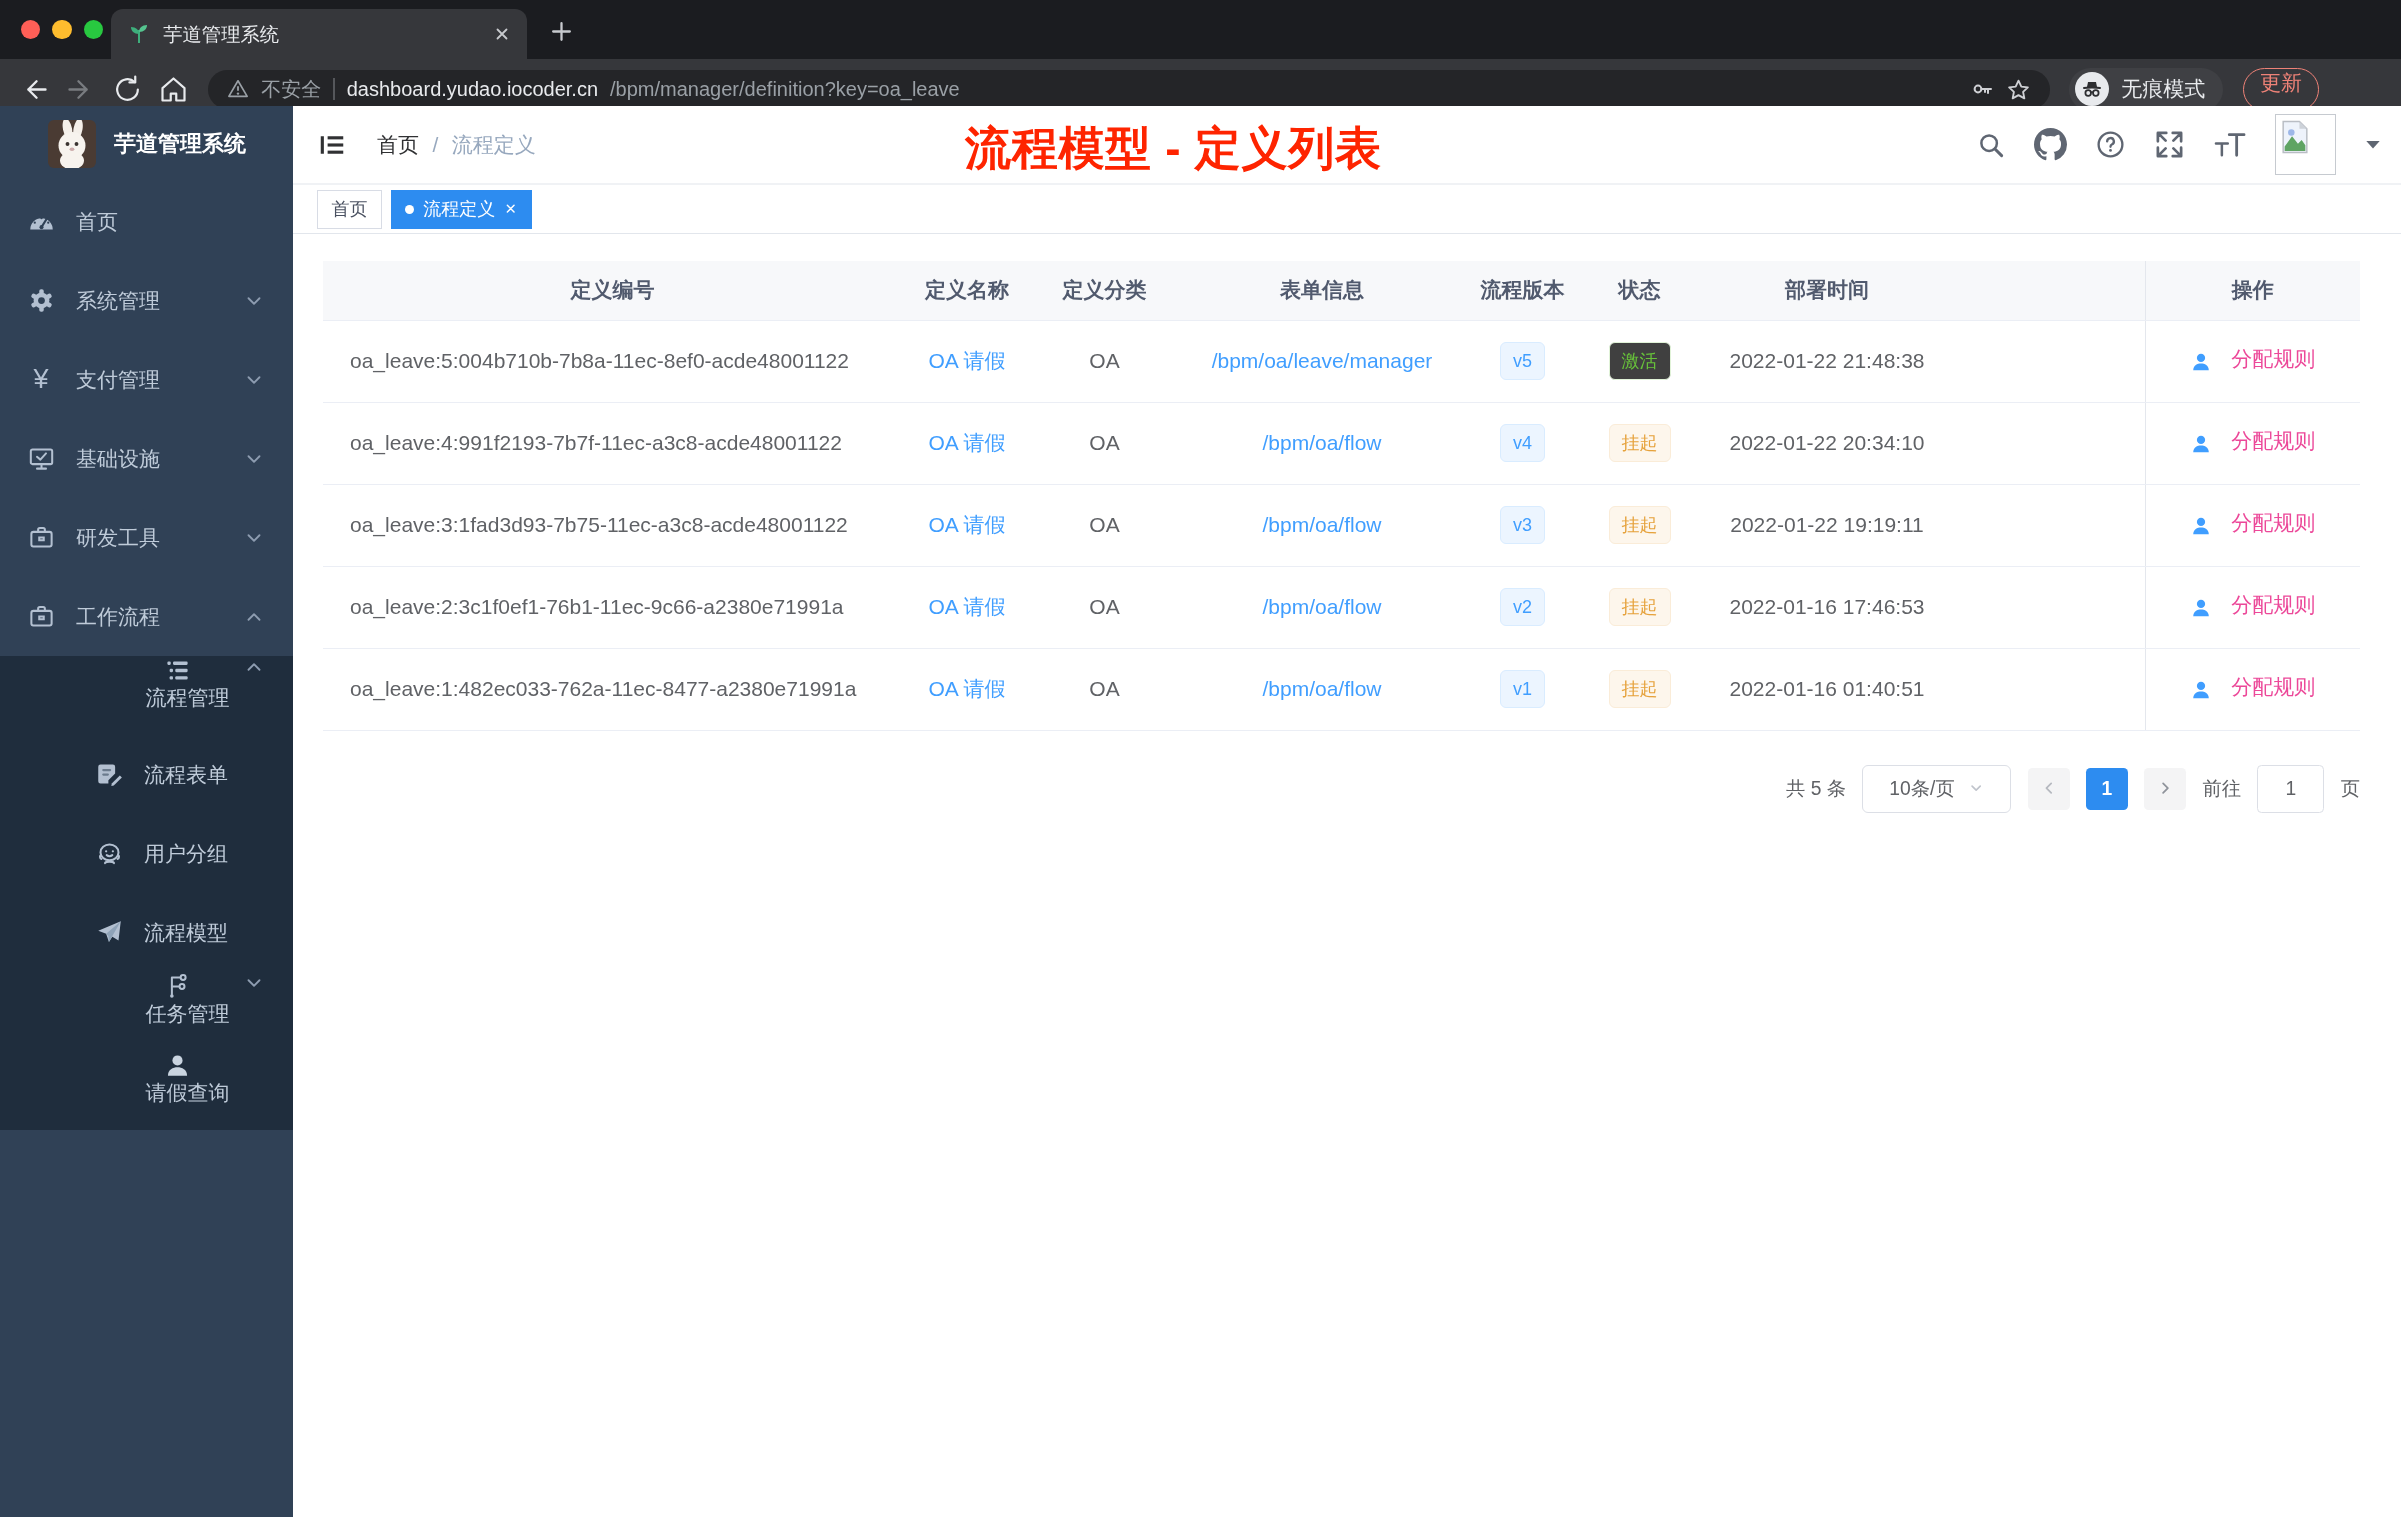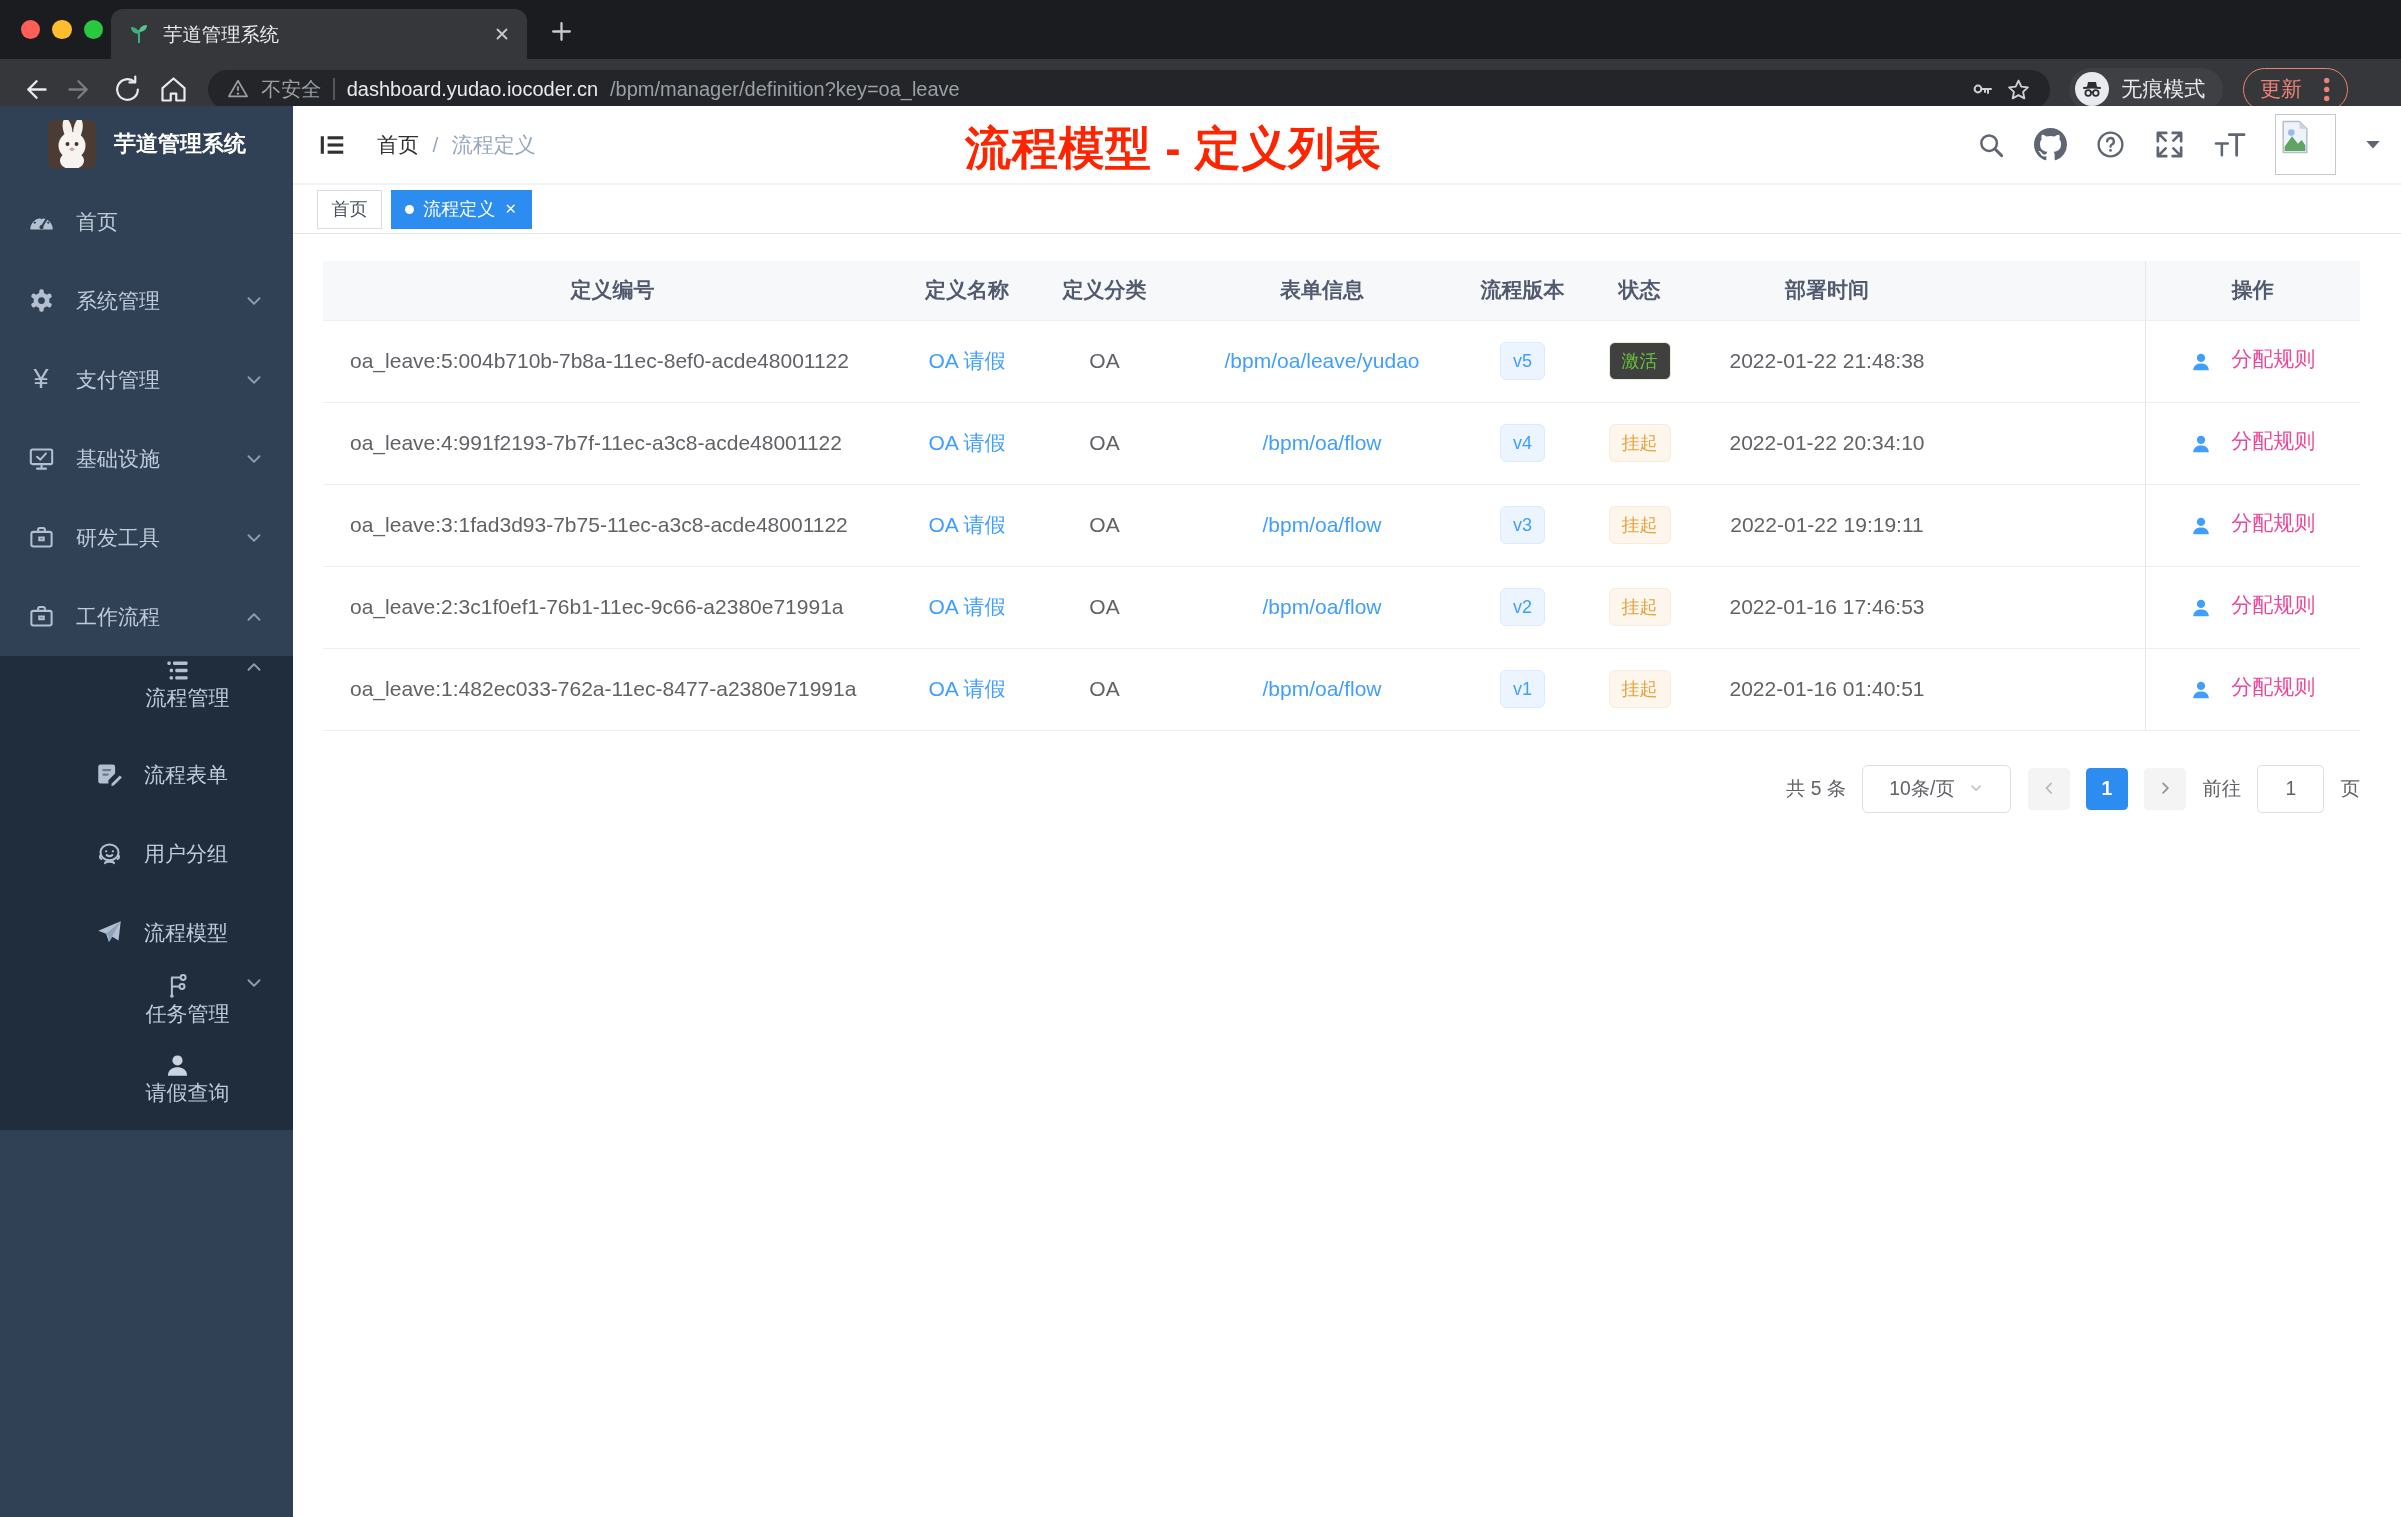--- a/index.html
+++ b/index.html
@@ -25,21 +25,21 @@
   .sec-label { color:#9aa0a6; font-size:20px; white-space:nowrap; }
   .url-div { width:1.5px; height:22px; background:#55575b; }
   .url-host { color:#e8eaed; font-size:20px; white-space:nowrap; }
   .url-path { color:#9aa0a6; font-size:20px; white-space:nowrap; }
   .url-spacer { flex:1; }
   .incognito { height:43px; border-radius:21.5px; background:#3f4044; display:flex; align-items:center; gap:12px;
     padding:0 18px 0 6px; margin-left:12px; }
   .incog-circle { width:34px; height:34px; border-radius:50%; background:#e8eaed; display:flex; align-items:center; justify-content:center; }
   .incog-label { color:#e8eaed; font-size:21px; white-space:nowrap; }
   .update-pill { height:43px; border-radius:21.5px; border:1.5px solid #ee8277; color:#ee8277; display:flex;
-    align-items:center; gap:21px; padding:0 16.3px; margin-left:12px; font-size:21px; white-space:nowrap; }
+    align-items:center; gap:21px; padding:0 16.3px; margin-left:12px; font-size:21px; white-space:nowrap;flex-direction:column; }
 
   
   .app { position:absolute; top:106px; left:0; right:0; bottom:0; display:flex; }
   .sidebar { width:293px; flex-shrink:0; background:#304156; overflow:hidden; }
   .logo { height:76px; display:flex; align-items:center; padding-left:48px; gap:18px; }
   .logo-avatar { width:48px; height:48px; border-radius:6px; overflow:hidden; flex-shrink:0; }
   .logo-title { color:#ffffff; font-size:22px; font-weight:700; white-space:nowrap; }
   .menu-item { height:79px; display:flex; align-items:center; position:relative; color:#bfcbd9; font-size:21px; cursor:pointer; }
   .menu-item.dark { background:#1f2d3d; }
   .mi-icon { width:28px; height:28px; display:flex; align-items:center; justify-content:center; flex-shrink:0; }
@@ -487,21 +487,21 @@
                 <th>部署时间</th>
                 <th></th>
                 <th class="c-action">操作</th>
               </tr>
             </thead>
           <tbody id="tbody">
               <tr>
                 <td class="c-id">oa_leave:5:004b710b-7b8a-11ec-8ef0-acde48001122</td>
                 <td><a class="link">OA 请假</a></td>
                 <td>OA</td>
-                <td><a class="link">/bpm/oa/leave/yudao</a></td>
+                <td><a class="link">/bpm/oa/leave/manager</a></td>
                 <td><span class="badge version">v5</span></td>
                 <td><span class="badge success">激活</span></td>
                 <td>2022-01-22 21:48:38</td>
                 <td></td>
                 <td class="c-action"><a class="action-link">
                     <span class="icon-btn">
                       <svg width="22" height="22" viewBox="0 0 24 24" fill="#409eff">
                         <circle cx="12" cy="7.5" r="4.5"></circle>
                         <path d="M3.5 21 C3.5 15.5 8 13.5 12 13.5 C16 13.5 20.5 15.5 20.5 21 Z"></path>
                       </svg>

